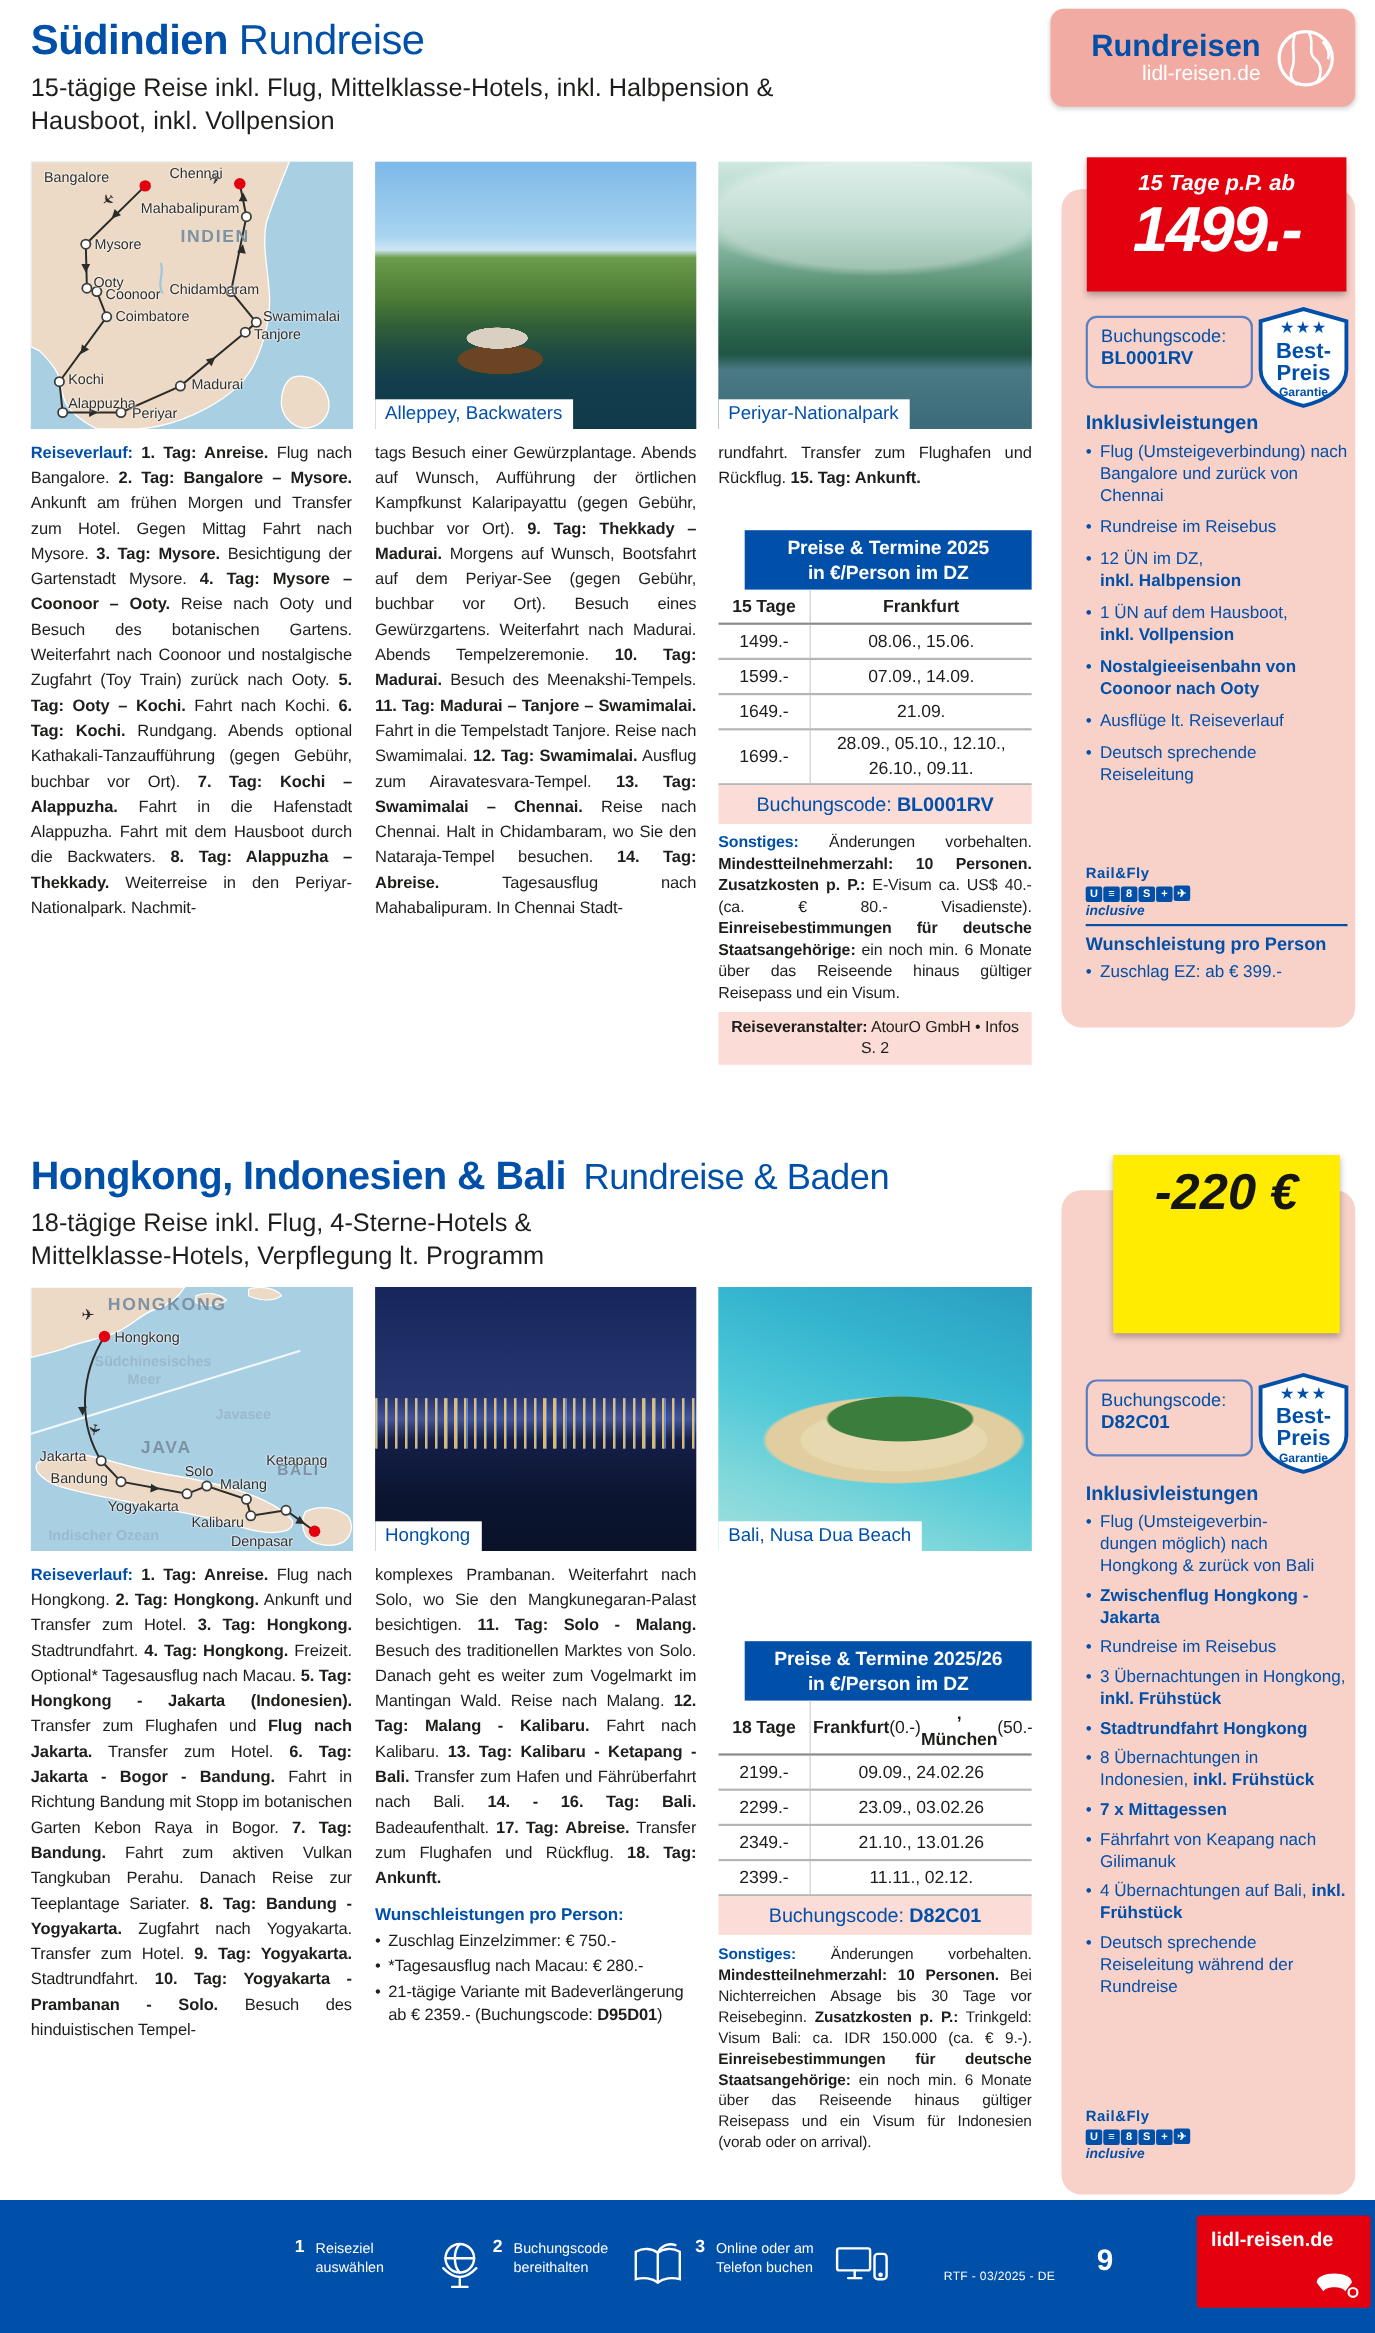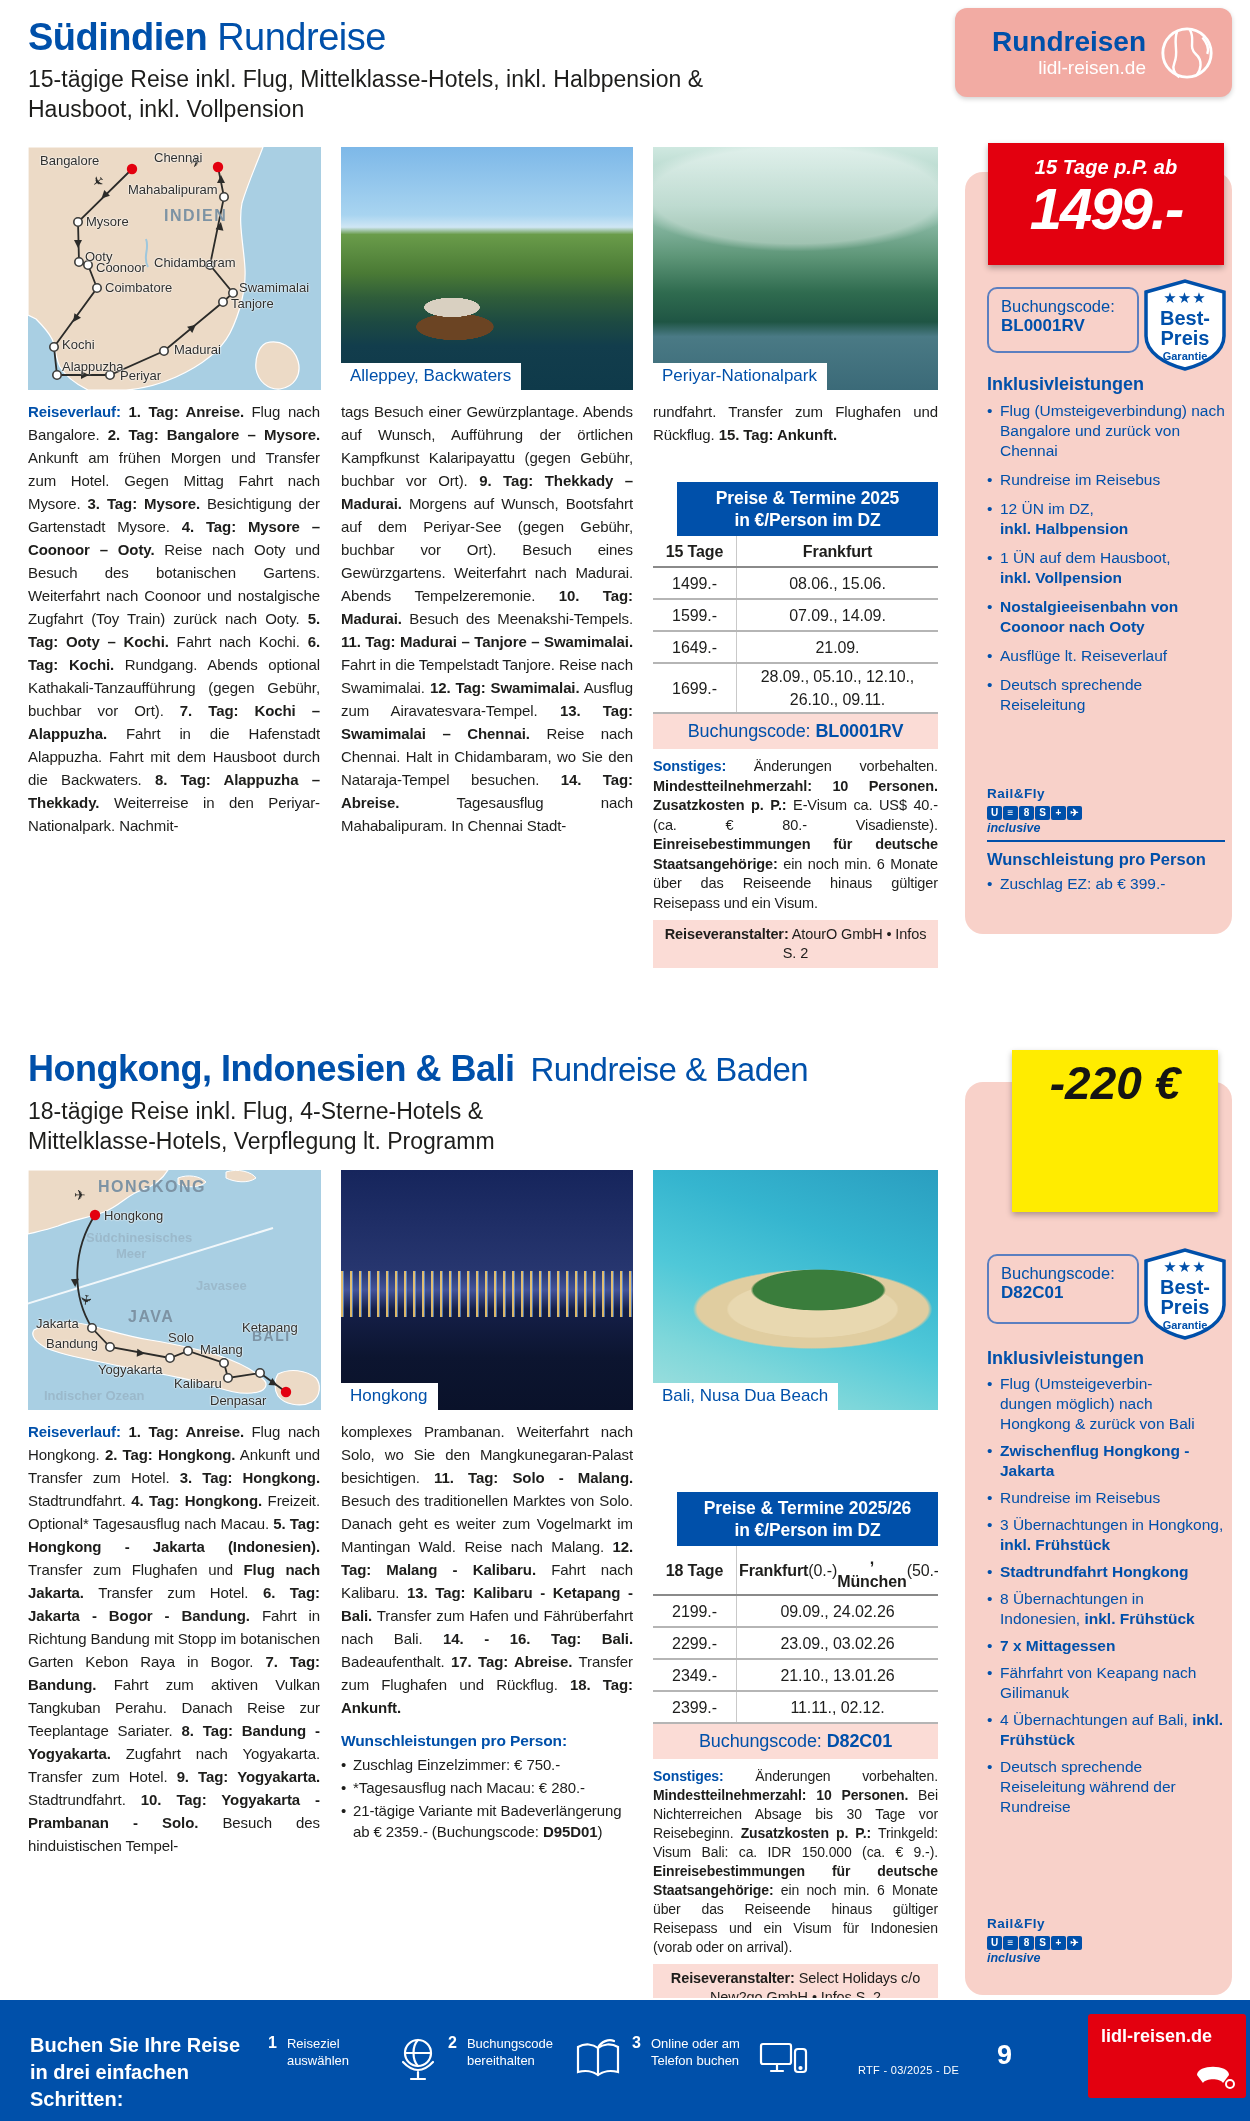--- a/index.html
+++ b/index.html
@@ -373,21 +373,20 @@
           </div>
 
           <div class="pt-r">
             <div>2399.-</div>
             <div>11.11., 02.12.</div>
           </div>
         </div>
       <div class="pt-book"><span class="run-t">Buchungscode: </span><span class="run-b">D82C01</span></div>
     </div>
     <div class="sonst" style="font-size:14px;line-height:19px;"><span class="run-h">Sonstiges:</span><span class="run-t"> Änderungen vorbehalten. </span><span class="run-b">Mindestteilnehmerzahl: 10 Personen.</span><span class="run-t"> Bei Nichterreichen Absage bis 30 Tage vor Reisebeginn. </span><span class="run-b">Zusatzkosten p. P.:</span><span class="run-t"> Trinkgeld: Visum Bali: ca. IDR 150.000 (ca. € 9.-). </span><span class="run-b">Einreisebestimmungen für deutsche Staatsangehörige:</span><span class="run-t"> ein noch min. 6 Monate über das Reiseende hinaus gültiger Reisepass und ein Visum für Indonesien (vorab oder on arrival).</span></div>
-    <div class="veranst"><span class="run-b">Reiseveranstalter:</span><span class="run-t"> Select Holidays c/o New2go GmbH • Infos S. 2</span></div>
   </div>
 
   <div class="abs panel" style="left:965px;top:1082px;width:267px;height:913px;"></div>
   <div class="abs discount" style="left:1012px;top:1050px;width:206px;height:162px;padding-top:6px;">-220 €</div>
   <div class="abs bookbox" style="left:987px;top:1254px;width:152px;height:70px;">
     <div>Buchungscode:</div>
     <b>D82C01</b>
   </div>
   <svg class="abs bestpreis" style="left:1140px;top:1245px;" viewBox="0 0 90 96">
     <path d="M6,16 L45,5 L84,16 L84,60 C84,76 66,88 45,93 C24,88 6,76 6,60 Z" fill="#fff" stroke="#0050aa" stroke-width="3.5"></path>
@@ -412,21 +411,20 @@
     </ul>
   <div class="abs railfly" style="left:987px;top:1916px;">
     <div class="rf-name">Rail&amp;Fly</div>
     <div class="rf-boxes">
       
     <span class="rf-box">U</span><span class="rf-box">≡</span><span class="rf-box">8</span><span class="rf-box">S</span><span class="rf-box">+</span><span class="rf-box">✈</span></div>
     <div class="rf-sub">inclusive</div>
   </div>
 
   <div class="abs footer">
-    <div class="f-intro">Buchen Sie Ihre Reise in drei einfachen Schritten:</div>
 
     <div class="f-step" style="left:268px;">
       <span class="f-num">1</span>
       <span class="f-label">Reiseziel auswählen</span>
       <svg width="50" height="50" viewBox="0 0 50 50" fill="none" stroke="#fff" stroke-width="2.2" stroke-linecap="round">
         <circle cx="25" cy="19" r="13"></circle>
         <path d="M25,6 C19,12 19,26 25,32 M12,19 H38"></path>
         <path d="M10,28 Q25,44 40,28 M25,38 V45 M18,45 H32"></path>
       </svg>
     </div>

